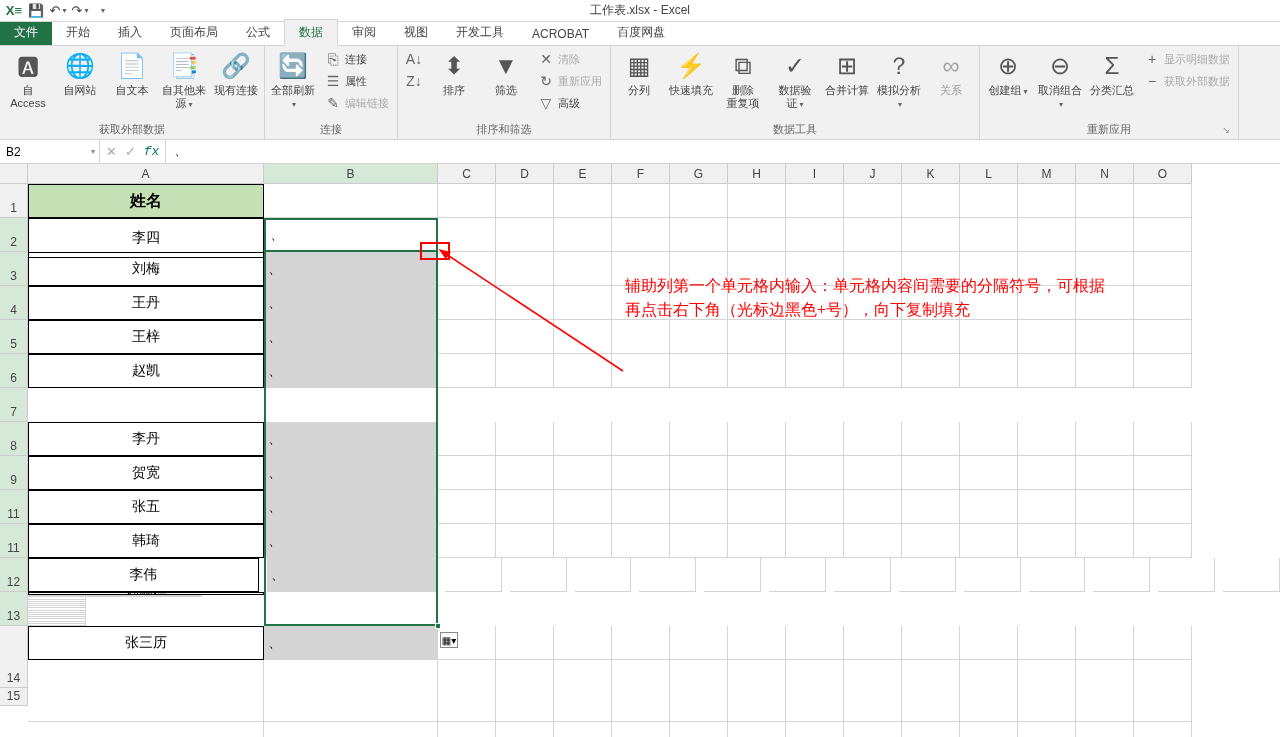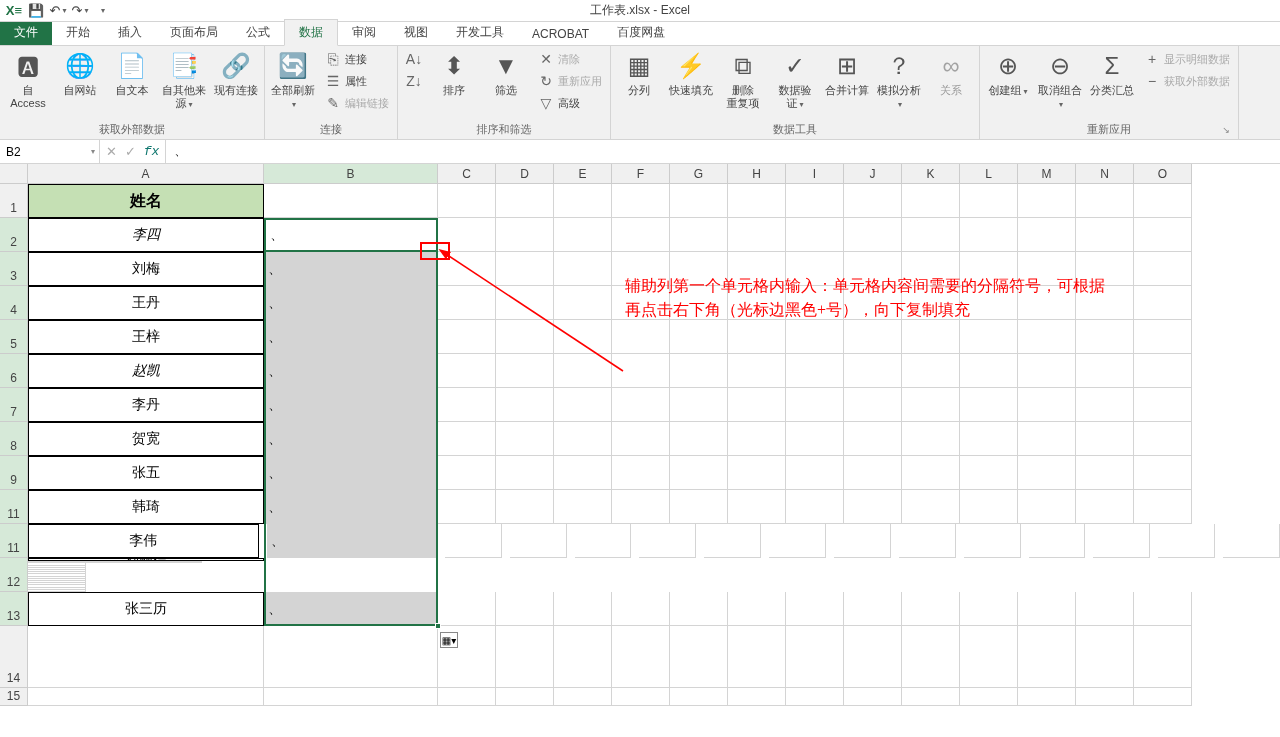--- a/index.html
+++ b/index.html
@@ -317,21 +317,21 @@
         <div class="cell" style="width: 58px; height: 34px;"></div>
         <div class="cell" style="width: 58px; height: 34px;"></div>
         <div class="cell" style="width: 58px; height: 34px;"></div>
         <div class="cell" style="width: 58px; height: 34px;"></div>
         <div class="cell" style="width: 58px; height: 34px;"></div>
         <div class="cell" style="width: 58px; height: 34px;"></div>
         <div class="cell" style="width: 58px; height: 34px;"></div>
         <div class="cell" style="width: 58px; height: 34px;"></div>
       </div>
       <div class="row" style="height: 34px;">
-        <div class="cell bordered" style="width: 236px; height: 34px; font-style: italic;">李四</div>
+        <div class="cell bordered" style="width: 236px; height: 40px;">李四</div>
         <div class="cell selected" style="width: 174px; height: 34px;"></div>
         <div class="cell" style="width: 58px; height: 34px;"></div>
         <div class="cell" style="width: 58px; height: 34px;"></div>
         <div class="cell" style="width: 58px; height: 34px;"></div>
         <div class="cell" style="width: 58px; height: 34px;"></div>
         <div class="cell" style="width: 58px; height: 34px;"></div>
         <div class="cell" style="width: 58px; height: 34px;"></div>
         <div class="cell" style="width: 58px; height: 34px;"></div>
         <div class="cell" style="width: 58px; height: 34px;"></div>
         <div class="cell" style="width: 58px; height: 34px;"></div>
@@ -385,37 +385,37 @@
         <div class="cell" style="width: 58px; height: 34px;"></div>
         <div class="cell" style="width: 58px; height: 34px;"></div>
         <div class="cell" style="width: 58px; height: 34px;"></div>
         <div class="cell" style="width: 58px; height: 34px;"></div>
         <div class="cell" style="width: 58px; height: 34px;"></div>
         <div class="cell" style="width: 58px; height: 34px;"></div>
         <div class="cell" style="width: 58px; height: 34px;"></div>
         <div class="cell" style="width: 58px; height: 34px;"></div>
       </div>
       <div class="row" style="height: 34px;">
-        <div class="cell bordered" style="width: 236px; height: 34px; font-style: italic;">赵凯</div>
-        <div class="cell selected" style="width: 174px; height: 34px;">、</div>
-        <div class="cell" style="width: 58px; height: 34px;"></div>
-        <div class="cell" style="width: 58px; height: 34px;"></div>
-        <div class="cell" style="width: 58px; height: 34px;"></div>
-        <div class="cell" style="width: 58px; height: 34px;"></div>
-        <div class="cell" style="width: 58px; height: 34px;"></div>
-        <div class="cell" style="width: 58px; height: 34px;"></div>
-        <div class="cell" style="width: 58px; height: 34px;"></div>
-        <div class="cell" style="width: 58px; height: 34px;"></div>
-        <div class="cell" style="width: 58px; height: 34px;"></div>
-        <div class="cell" style="width: 58px; height: 34px;"></div>
-        <div class="cell" style="width: 58px; height: 34px;"></div>
-        <div class="cell" style="width: 58px; height: 34px;"></div>
-        <div class="cell" style="width: 58px; height: 34px;"></div>
-      </div>
-      <div class="row" style="height: 34px;">
+        <div class="cell bordered" style="width: 236px; height: 34px;">赵凯</div>
+        <div class="cell selected" style="width: 174px; height: 34px;">、</div>
+        <div class="cell" style="width: 58px; height: 34px;"></div>
+        <div class="cell" style="width: 58px; height: 34px;"></div>
+        <div class="cell" style="width: 58px; height: 34px;"></div>
+        <div class="cell" style="width: 58px; height: 34px;"></div>
+        <div class="cell" style="width: 58px; height: 34px;"></div>
+        <div class="cell" style="width: 58px; height: 34px;"></div>
+        <div class="cell" style="width: 58px; height: 34px;"></div>
+        <div class="cell" style="width: 58px; height: 34px;"></div>
+        <div class="cell" style="width: 58px; height: 34px;"></div>
+        <div class="cell" style="width: 58px; height: 34px;"></div>
+        <div class="cell" style="width: 58px; height: 34px;"></div>
+        <div class="cell" style="width: 58px; height: 34px;"></div>
+        <div class="cell" style="width: 58px; height: 34px;"></div>
+      </div>
+      <div class="row" style="height: 34px; margin-top: 34px;">
         <div class="cell bordered" style="width: 236px; height: 34px;">李丹</div>
         <div class="cell selected" style="width: 174px; height: 34px;">、</div>
         <div class="cell" style="width: 58px; height: 34px;"></div>
         <div class="cell" style="width: 58px; height: 34px;"></div>
         <div class="cell" style="width: 58px; height: 34px;"></div>
         <div class="cell" style="width: 58px; height: 34px;"></div>
         <div class="cell" style="width: 58px; height: 34px;"></div>
         <div class="cell" style="width: 58px; height: 34px;"></div>
         <div class="cell" style="width: 58px; height: 34px;"></div>
         <div class="cell" style="width: 58px; height: 34px;"></div>

